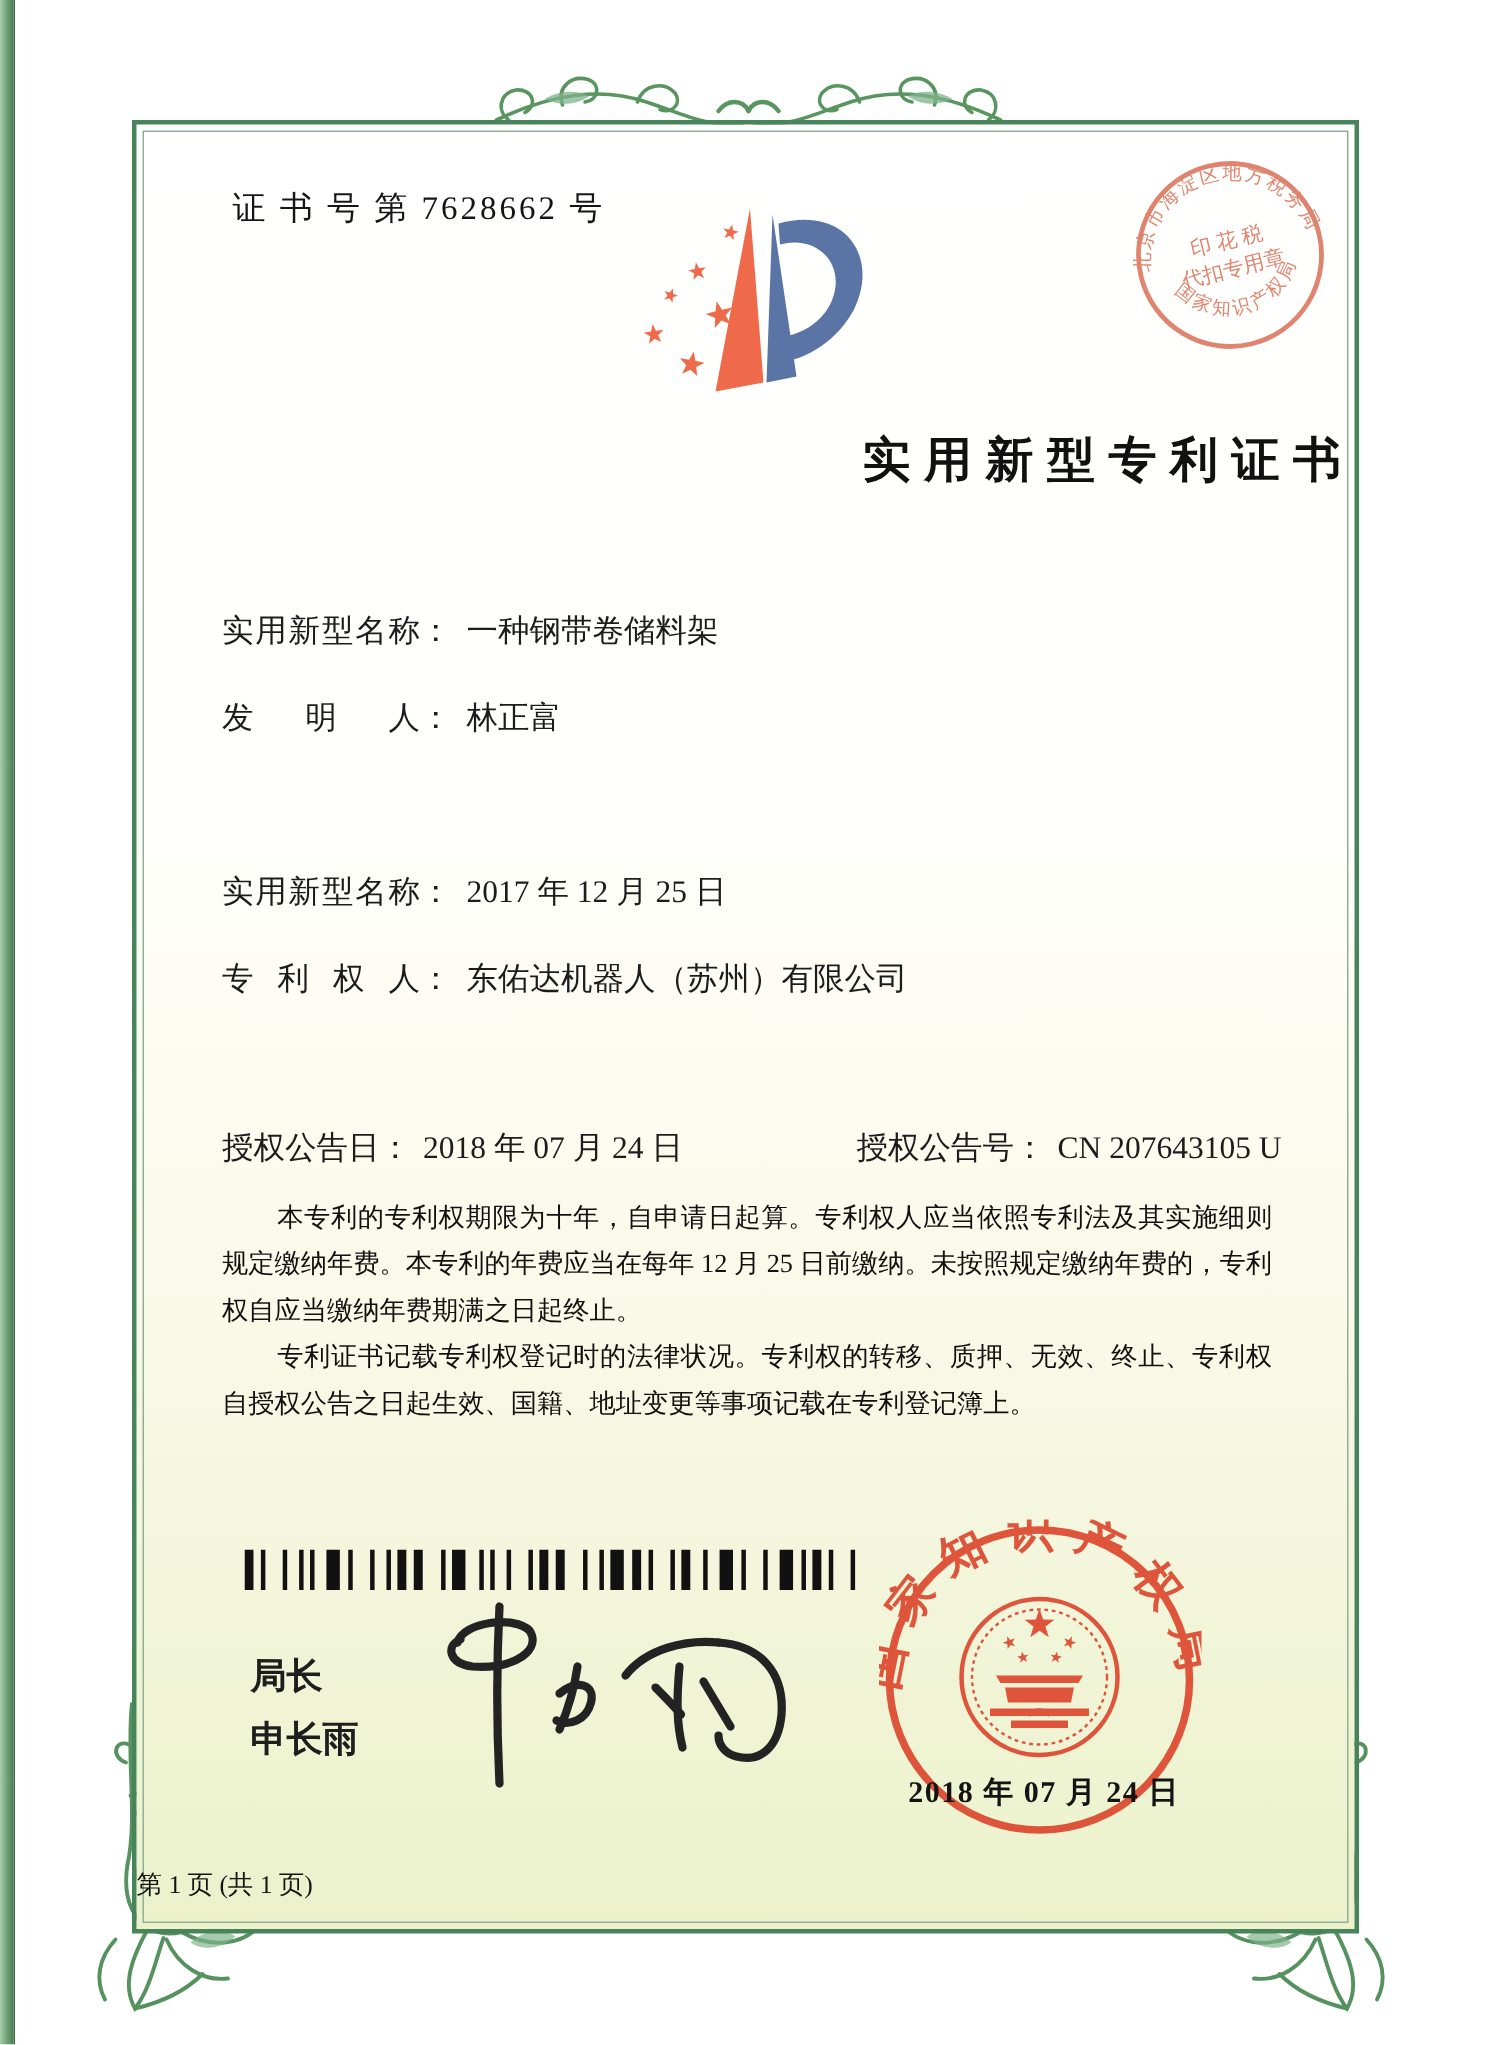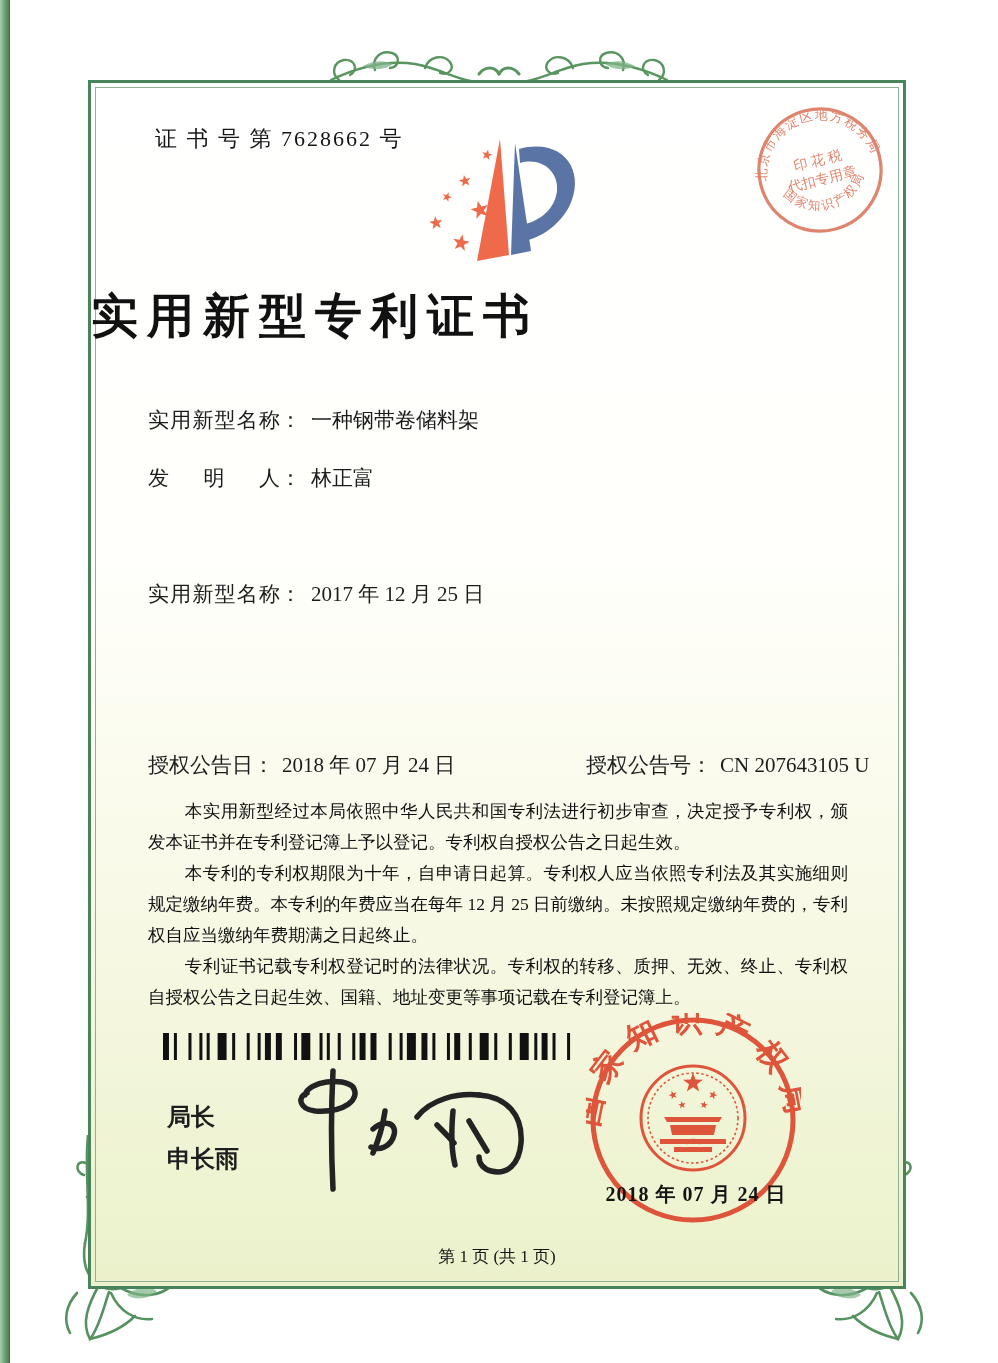--- a/index.html
+++ b/index.html
@@ -22,32 +22,32 @@
   .inner-line{
     position:absolute;inset:4px;border:1px solid #8fb097;pointer-events:none;
   }
   .cert-no{
     position:absolute;left:64px;top:41px;
     font-size:22px;letter-spacing:2px;color:#151515;
   }
   .logo{position:absolute;left:312px;top:50px;}
   .tax-seal{position:absolute;left:662px;top:20px;opacity:.92;}
   .title{
-    position:absolute;top:202px;left:0;width:100%;text-align:left;
-    font-size:47px;font-weight:bold;letter-spacing:9px;color:#111;
+    position:absolute;top:202px;left:0;width:100%;text-align:right;
+    font-size:32px;font-weight:bold;letter-spacing:9px;color:#111;
   }
   .field-row{position:absolute;left:57px;font-size:21px;white-space:nowrap;}
   .f-label{
     display:inline-block;width:132px;text-align:justify;text-align-last:justify;
     vertical-align:bottom;
   }
   .f-colon{display:inline-block;margin-right:10px;}
   .grant-row{position:absolute;left:57px;top:668px;width:740px;font-size:21px;white-space:nowrap;}
   .grant-cell{display:inline-block;}
-  .grant-cell.right{position:absolute;left:438px;top:0;text-align:right;}
+  .grant-cell.right{position:absolute;left:423px;top:0;text-align:right;}
   .body-text{
     position:absolute;left:57px;top:713px;width:700px;
     font-size:17.5px;line-height:31px;text-align:justify;color:#101010;
   }
   .body-text p{margin:0;text-indent:2.1em;}
   .barcode{position:absolute;left:72px;top:950px;}
   .officer-title{
     position:absolute;left:76px;top:1018px;
     font-family:"Liberation Sans","DejaVu Sans",sans-serif;
     font-size:24px;font-weight:700;color:#1e1e1e;
@@ -57,21 +57,21 @@
     font-family:"Liberation Sans","DejaVu Sans",sans-serif;
     font-size:24px;font-weight:700;color:#1e1e1e;
   }
   .signature{position:absolute;left:190px;top:968px;}
   .issue-seal{position:absolute;left:495px;top:930px;opacity:.93;}
   .seal-date{
     position:absolute;left:505px;top:1098px;width:200px;text-align:center;
     font-size:20px;font-weight:bold;color:#141414;letter-spacing:1px;
   }
   .footer-page{
-    position:absolute;left:0;top:1162px;width:100%;text-align:center;
+    position:absolute;left:0;top:1162px;width:100%;text-align:left;
     font-size:17px;color:#141414;
   }
   .ornament{position:absolute;pointer-events:none;}
   .orn-top{left:329px;top:44px;}
   .orn-bl{left:55px;top:1135px;}
   .orn-br{left:773px;top:1135px;}
 </style>
 </head>
 <body>
 
@@ -161,32 +161,34 @@
 
   <div class="field-row" style="top:323px">
     <span class="f-label">实用新型名称</span><span class="f-colon">：</span><span>一种钢带卷储料架</span>
   </div>
   <div class="field-row" style="top:381px">
     <span class="f-label">发明人</span><span class="f-colon">：</span><span>林正富</span>
   </div>
   <div class="field-row" style="top:497px">
     <span class="f-label">实用新型名称</span><span class="f-colon">：</span><span>2017 年 12 月 25 日</span>
   </div>
+  <div class="field-row" style="top:555px">
+    <span class="f-label">专利权人</span><span class="f-colon">：</span><span>东佑达机器人（苏州）有限公司</span>
+  </div>
 
   <div class="grant-row">
     <span class="grant-cell">
       <span>授权公告日</span><span>：</span><span style="margin-left:8px">2018 年 07 月 24 日</span>
     </span>
     <span class="grant-cell right">
       <span>授权公告号</span><span>：</span><span style="margin-left:8px">CN 207643105 U</span>
     </span>
   </div>
 
   <div class="body-text">
-    <p>本实用新型经过本局依照中华人民共和国专利法进行初步审查，决定授予专利权，颁发本证书并在专利登记簿上予以登记。专利权自授权公告之日起生效。</p>
     <p>本专利的专利权期限为十年，自申请日起算。专利权人应当依照专利法及其实施细则规定缴纳年费。本专利的年费应当在每年 12 月 25 日前缴纳。未按照规定缴纳年费的，专利权自应当缴纳年费期满之日起终止。</p>
     <p>专利证书记载专利权登记时的法律状况。专利权的转移、质押、无效、终止、专利权自授权公告之日起生效、国籍、地址变更等事项记载在专利登记簿上。</p>
   </div>
 
   <svg class="barcode" id="barcode" width="415" height="27" viewBox="0 0 415 27">
       <rect x="0.00" y="0" width="5.97" height="27" fill="#111"></rect>
       <rect x="10.92" y="0" width="2.99" height="27" fill="#111"></rect>
       <rect x="25.48" y="0" width="2.99" height="27" fill="#111"></rect>
       <rect x="36.40" y="0" width="2.99" height="27" fill="#111"></rect>
       <rect x="43.68" y="0" width="2.99" height="27" fill="#111"></rect>

